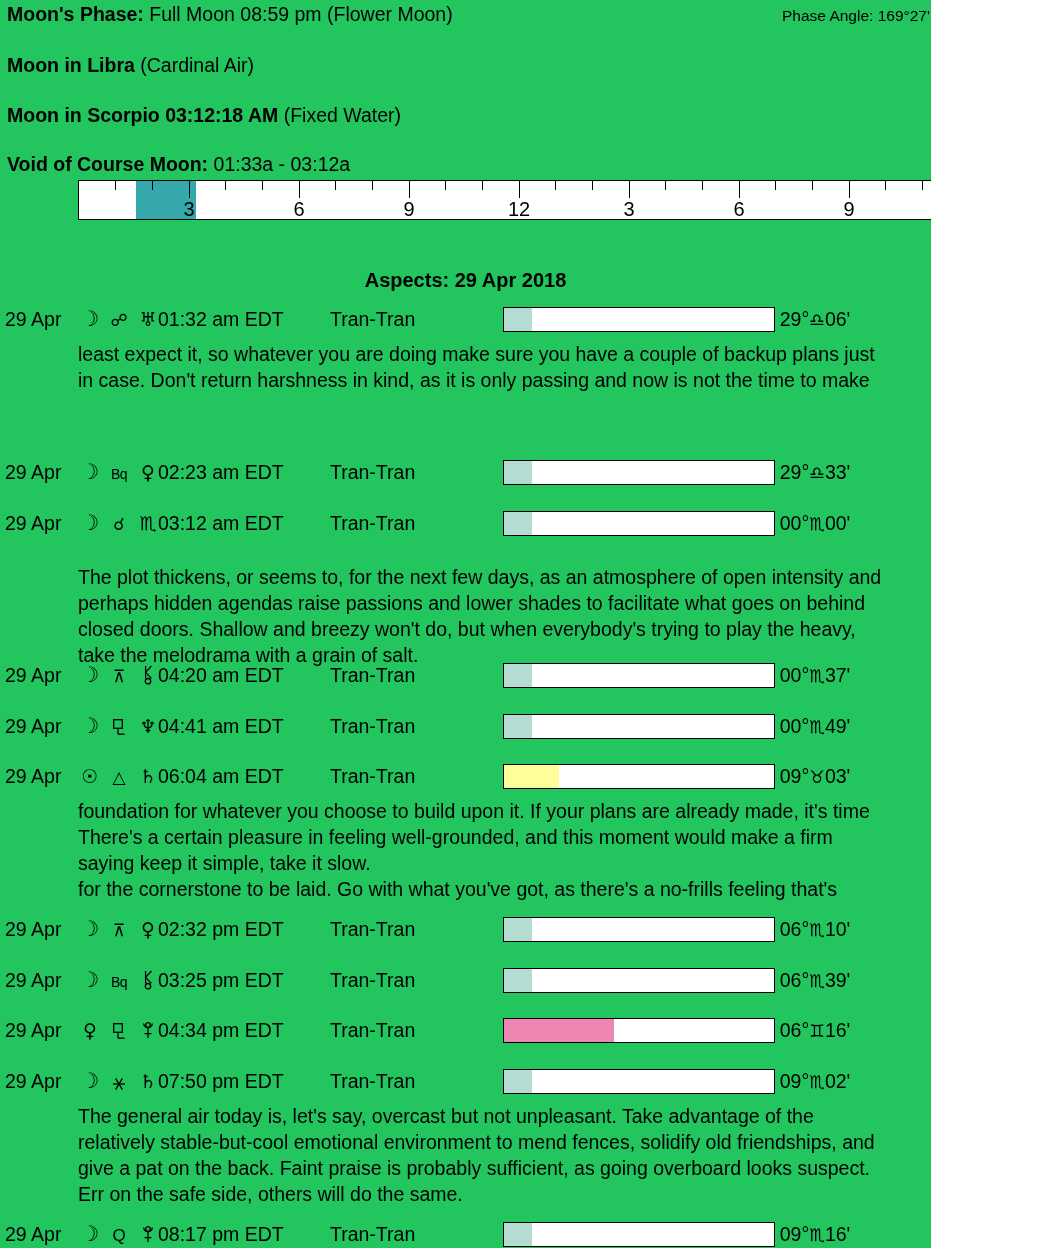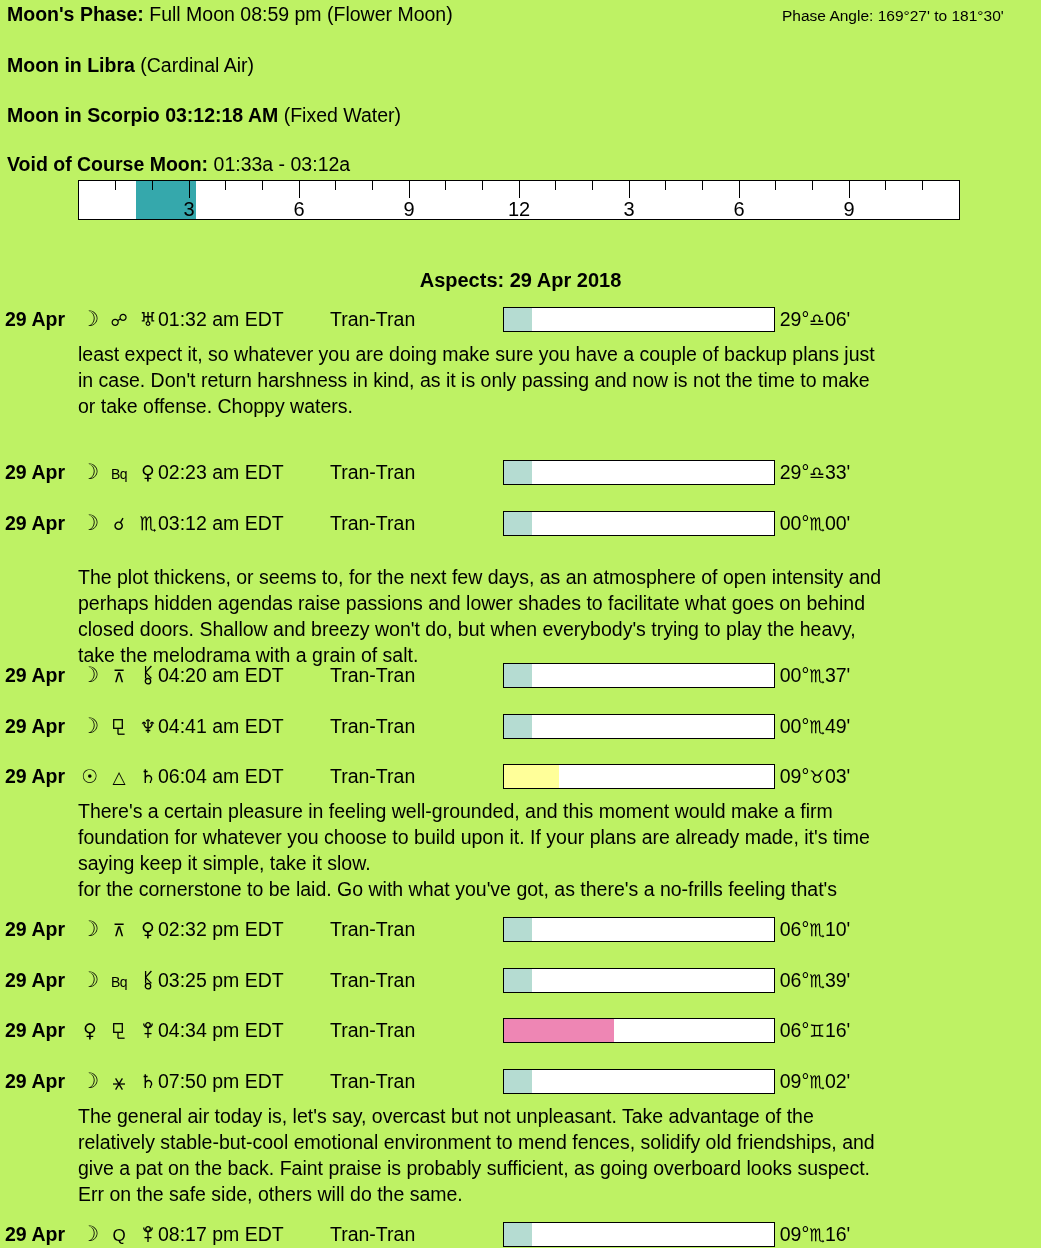--- a/index.html
+++ b/index.html
@@ -1,29 +1,29 @@
 <!DOCTYPE html>
 <html><head>
 <meta charset="utf-8">
 <style>
   html,body{margin:0;padding:0;background:#fff;}
-  .page{position:relative;width:1041px;height:1248px;background:#bef264;color:#000;
+  .page{position:relative;width:931px;height:1248px;background:#22c55e;color:#000;
         font-family:"Liberation Sans",sans-serif;font-size:19.5px;overflow:hidden;}
   .b{font-weight:bold;}
   .hline{position:absolute;left:7px;white-space:nowrap;}
   .phase-angle{position:absolute;left:782px;top:7px;font-size:15.5px;white-space:nowrap;}
   
   .ruler{position:absolute;left:78px;top:180px;width:880px;height:38px;border:1px solid #000;background:#fff;}
   .ruler .hl{position:absolute;top:0;bottom:0;}
   .ruler .tick{position:absolute;top:0;width:1px;background:#000;}
   .ruler .rlabel{position:absolute;bottom:0px;transform:translateX(-50%);font-size:20px;line-height:20px;}
   
   .aspects-title{position:absolute;left:0;top:269px;width:100%;text-align:center;font-weight:bold;font-size:20px;}
   .arow{position:absolute;left:0;width:1049px;height:24px;line-height:24px;white-space:nowrap;}
-  .arow .c-date{position:absolute;left:5px;font-weight:bold;}
+  .arow .c-date{position:absolute;left:5px;}
   .arow .c-syms{position:absolute;left:76px;}
   .arow .sym{display:inline-block;text-align:center;font-family:"DejaVu Sans",sans-serif;}
   .arow .p1{width:28px;font-size:21px;}
   .arow .pa{width:30px;font-size:17px;}
   .arow .p2{width:28px;font-size:19px;}
   .arow .asp-text{font-family:"Liberation Sans",sans-serif;font-size:17px;}
   .arow .asp-bq{font-family:"Liberation Sans",sans-serif;font-size:14px;letter-spacing:-0.5px;}
   .arow .c-time{position:absolute;left:158px;}
   .arow .c-type{position:absolute;left:330px;}
   .arow .c-bar{position:absolute;left:503px;top:0;width:270px;height:23px;border:1px solid #000;background:#fff;}
@@ -101,21 +101,20 @@
     <span class="c-time">01:32 am EDT</span>
     <span class="c-type">Tran-Tran</span>
     <span class="c-bar">
         <span class="fill" style="width: 28px; background: rgb(181, 220, 210);"></span>
       </span>
     <span class="c-deg"><span>29°</span><span class="zod">♎</span><span>06'</span></span>
   </div>
   <div class="para" style="top:341px">
     <div>least expect it, so whatever you are doing make sure you have a couple of backup plans just</div>
     <div>in case. Don't return harshness in kind, as it is only passing and now is not the time to make</div>
-    <div>or take offense. Choppy waters.</div>
   </div>
 
   <div class="arow" style="top:460px">
     <span class="c-date">29 Apr</span>
     <span class="c-syms"><span class="sym p1">☽</span><span class="sym pa asp-bq">Bq</span><span class="sym p2">♀</span></span>
     <span class="c-time">02:23 am EDT</span>
     <span class="c-type">Tran-Tran</span>
     <span class="c-bar">
         <span class="fill" style="width: 28px; background: rgb(181, 220, 210);"></span>
       </span>
@@ -174,22 +173,22 @@
     <span class="c-date">29 Apr</span>
     <span class="c-syms"><span class="sym p1" style="font-size:19px">☉</span><span class="sym pa">△</span><span class="sym p2">♄</span></span>
     <span class="c-time">06:04 am EDT</span>
     <span class="c-type">Tran-Tran</span>
     <span class="c-bar">
         <span class="fill" style="width: 55px; background: rgb(255, 255, 153);"></span>
       </span>
     <span class="c-deg"><span>09°</span><span class="zod">♉</span><span>03'</span></span>
   </div>
   <div class="para" style="top:798px">
+    <div>foundation for whatever you choose to build upon it. If your plans are already made, it's time</div>
     <div>There's a certain pleasure in feeling well-grounded, and this moment would make a firm</div>
-    <div>foundation for whatever you choose to build upon it. If your plans are already made, it's time</div>
     <div>saying keep it simple, take it slow.</div>
     <div>for the cornerstone to be laid. Go with what you've got, as there's a no-frills feeling that's</div>
   </div>
 
   <div class="arow" style="top:917px">
     <span class="c-date">29 Apr</span>
     <span class="c-syms"><span class="sym p1">☽</span><span class="sym pa">⊼</span><span class="sym p2">♀</span></span>
     <span class="c-time">02:32 pm EDT</span>
     <span class="c-type">Tran-Tran</span>
     <span class="c-bar">

